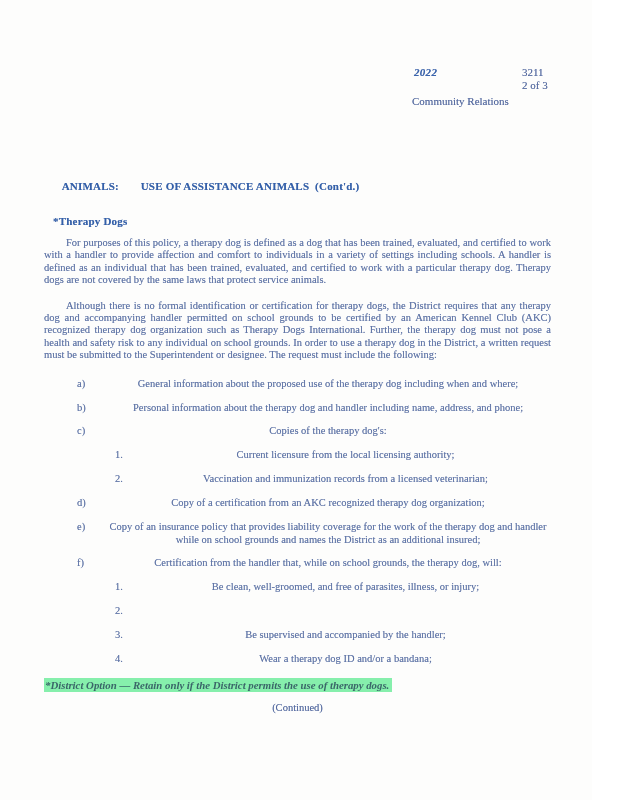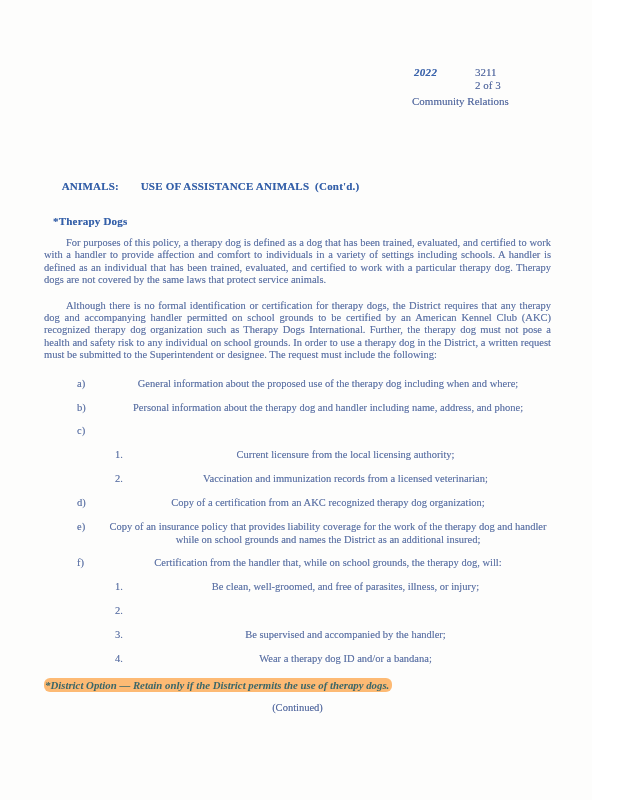--- a/index.html
+++ b/index.html
@@ -13,21 +13,21 @@
     overflow: hidden;
     text-shadow: 0 0 0.5px rgba(80,105,160,0.55);
   }
   
   .hdr-year {
     position: absolute; left: 414px; top: 66px;
     font-size: 11px; font-weight: bold; font-style: italic;
     color: #3a64ad; letter-spacing: 0.3px;
   }
   .hdr-policy {
-    position: absolute; left: 475px; top: 66px;
+    position: absolute; left: 522px; top: 66px;
     font-size: 11px; line-height: 12.5px; color: #54699f;
   }
   .hdr-policy span { display: block; }
   .hdr-section {
     position: absolute; left: 412px; top: 95px;
     font-size: 11px; color: #54699f;
   }
   
   .content {
     position: absolute; left: 44px; top: 167px; width: 507px;
@@ -98,20 +98,21 @@
         <span class="tx">General information about the proposed use of the therapy dog including when and where;</span>
       </div>
 
       <div class="li l1">
         <span class="mk">b)</span>
         <span class="tx">Personal information about the therapy dog and handler including name, address, and phone;</span>
       </div>
 
       <div class="li l1">
         <span class="mk">c)</span>
+        <span class="tx">Copies of the therapy dog's:</span>
       </div>
 
       <div class="li l2">
         <span class="mk">1.</span>
         <span class="tx">Current licensure from the local licensing authority;</span>
       </div>
 
       <div class="li l2">
         <span class="mk">2.</span>
         <span class="tx">Vaccination and immunization records from a licensed veterinarian;</span>
@@ -147,19 +148,19 @@
       </div>
 
       <div class="li l2">
         <span class="mk">4.</span>
         <span class="tx">Wear a therapy dog ID and/or a bandana;</span>
       </div>
 
     </div>
 
     <div class="note">
-      <span class="note-hl" style="background: #fdba74; border-radius: 6px;">*District Option — Retain only if the District permits the use of therapy dogs.</span>
+      <span class="note-hl" style="background: #86efac;">*District Option — Retain only if the District permits the use of therapy dogs.</span>
     </div>
 
     <div class="continued">(Continued)</div>
 
   </div>
 </div>
 
 </body></html>

